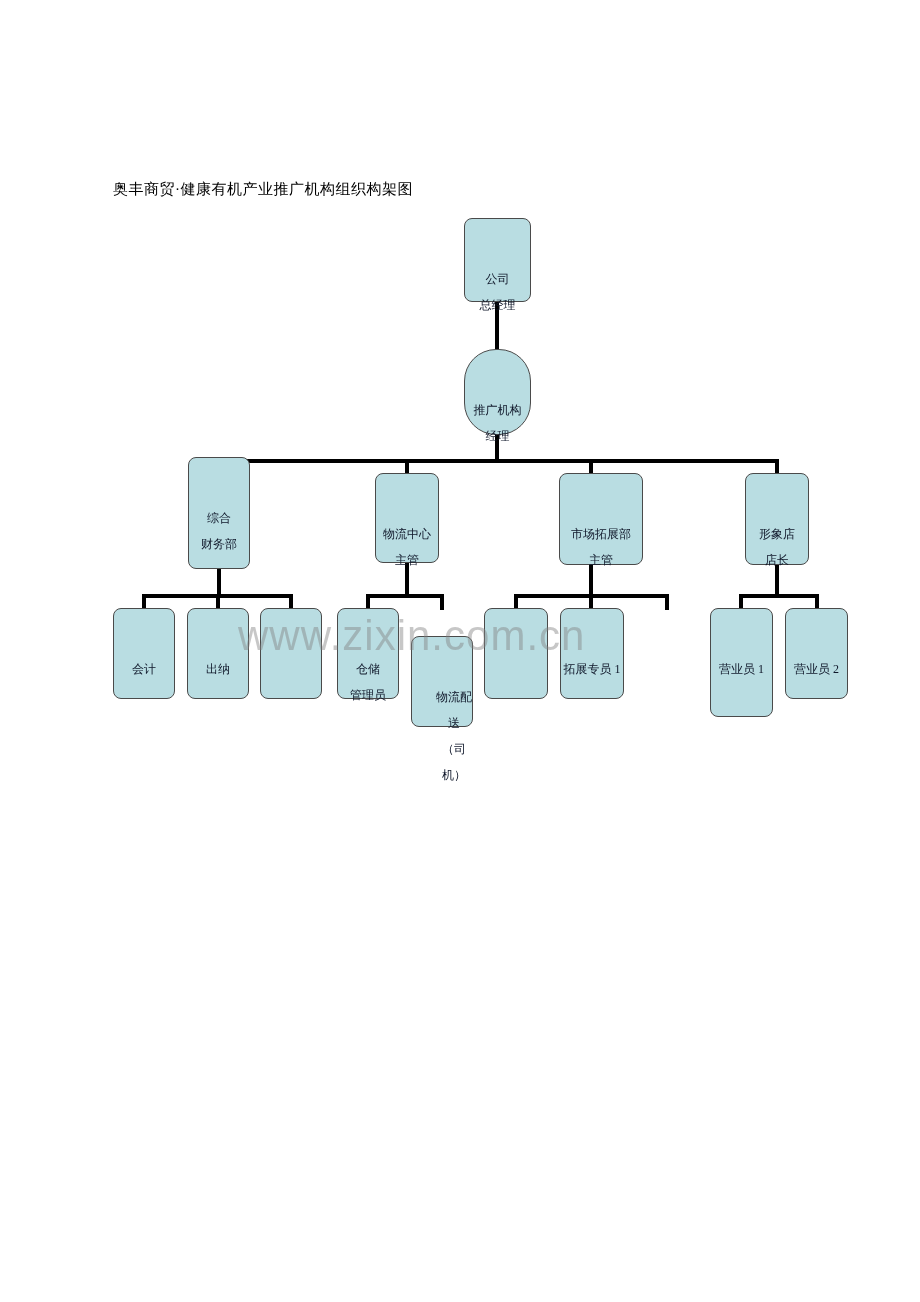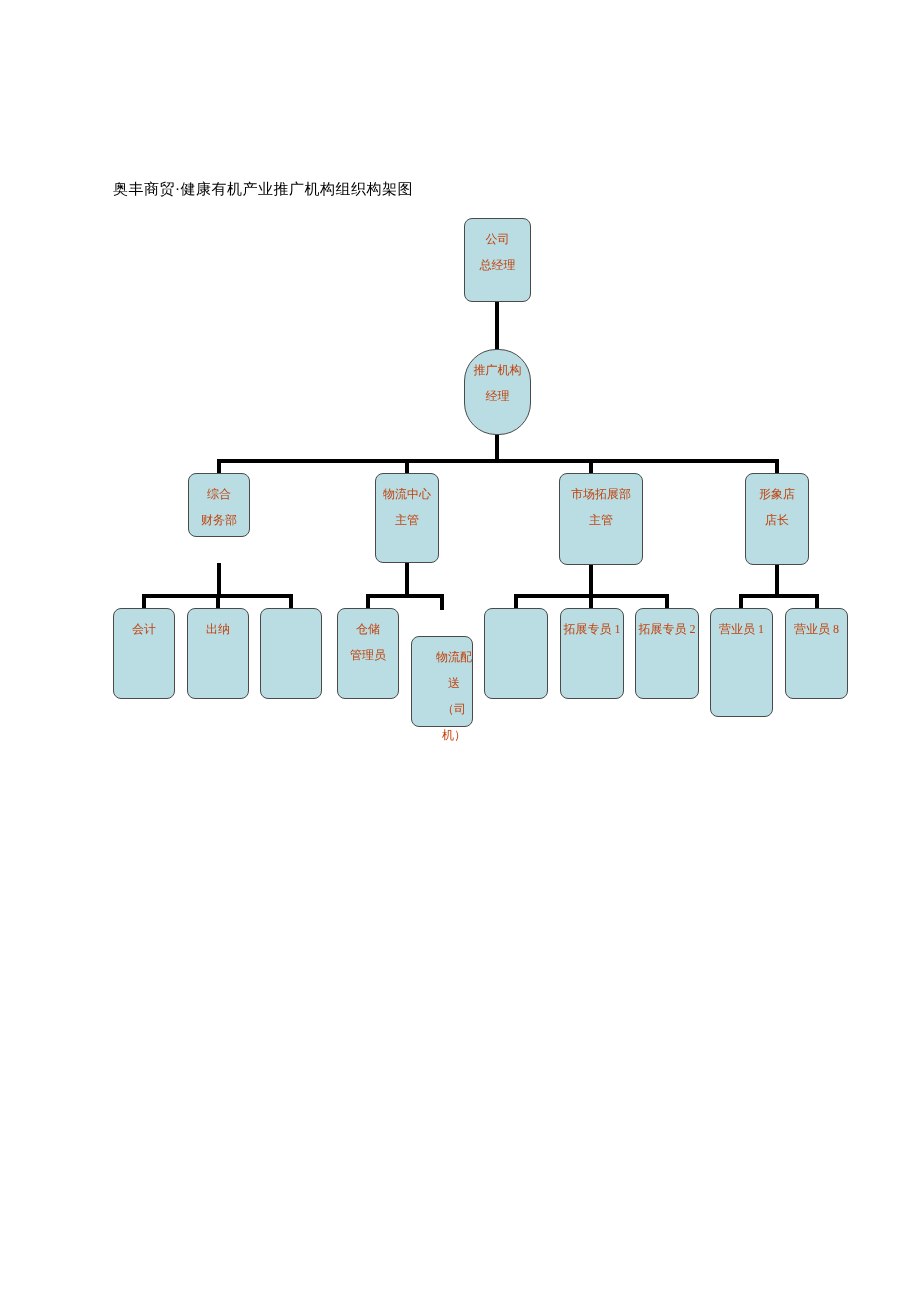--- a/index.html
+++ b/index.html
@@ -32,39 +32,40 @@
     background: #b9dde2;
     border: 1px solid #4a4a4a;
     border-radius: 8px;
     z-index: 2;
     text-align: center;
     padding-top: 7px;
   }
   .node-label {
     font-size: 12px;
     line-height: 26px;
-    color: #c2410c;
+    color: #0f172a;
     white-space: pre-line;
     font-family: "Liberation Serif", serif;
+    margin-top: 40px;
   }
   .watermark {
     position: absolute;
     left: 238px;
     top: 612px;
     font-size: 42px;
     letter-spacing: 1px;
     color: rgba(130, 130, 130, 0.45);
     font-family: "Liberation Sans", sans-serif;
     z-index: 5;
     pointer-events: none;
   }
   
   .n-ceo        { left: 464px; top: 218px; width: 67px; height: 84px; }
   .n-mgr        { left: 464px; top: 349px; width: 67px; height: 86px; border-radius: 32px; }
-  .n-finance    { left: 188px; top: 473px; width: 62px; height: 64px; }
+  .n-finance    { left: 188px; top: 457px; width: 62px; height: 112px; }
   .n-logistics  { left: 375px; top: 473px; width: 64px; height: 90px; }
   .n-market     { left: 559px; top: 473px; width: 84px; height: 92px; }
   .n-store      { left: 745px; top: 473px; width: 64px; height: 92px; }
   .n-accountant { left: 113px; top: 608px; width: 62px; height: 91px; }
   .n-cashier    { left: 187px; top: 608px; width: 62px; height: 91px; }
   .n-blank1     { left: 260px; top: 608px; width: 62px; height: 91px; }
   .n-warehouse  { left: 337px; top: 608px; width: 62px; height: 91px; }
   .n-delivery   { left: 411px; top: 636px; width: 62px; height: 91px; padding-left: 24px; }
   .n-blank2     { left: 484px; top: 608px; width: 64px; height: 91px; }
   .n-exp1       { left: 560px; top: 608px; width: 64px; height: 91px; }
@@ -150,24 +151,22 @@
   <div class="node n-delivery">
     <div class="node-label">物流配送
 （司机）</div>
   </div>
   <div class="node n-blank2">
     <div class="node-label"></div>
   </div>
   <div class="node n-exp1">
     <div class="node-label">拓展专员 1</div>
   </div>
-  <div class="node n-exp2">
-    <div class="node-label">拓展专员 2</div>
-  </div>
   <div class="node n-sales1">
     <div class="node-label">营业员 1</div>
   </div>
   <div class="node n-sales2">
-    <div class="node-label">营业员 8</div>
+    <div class="node-label">营业员 2</div>
   </div>
 
+  <div class="watermark">www.zixin.com.cn</div>
 
 </div>
 
 </body></html>

